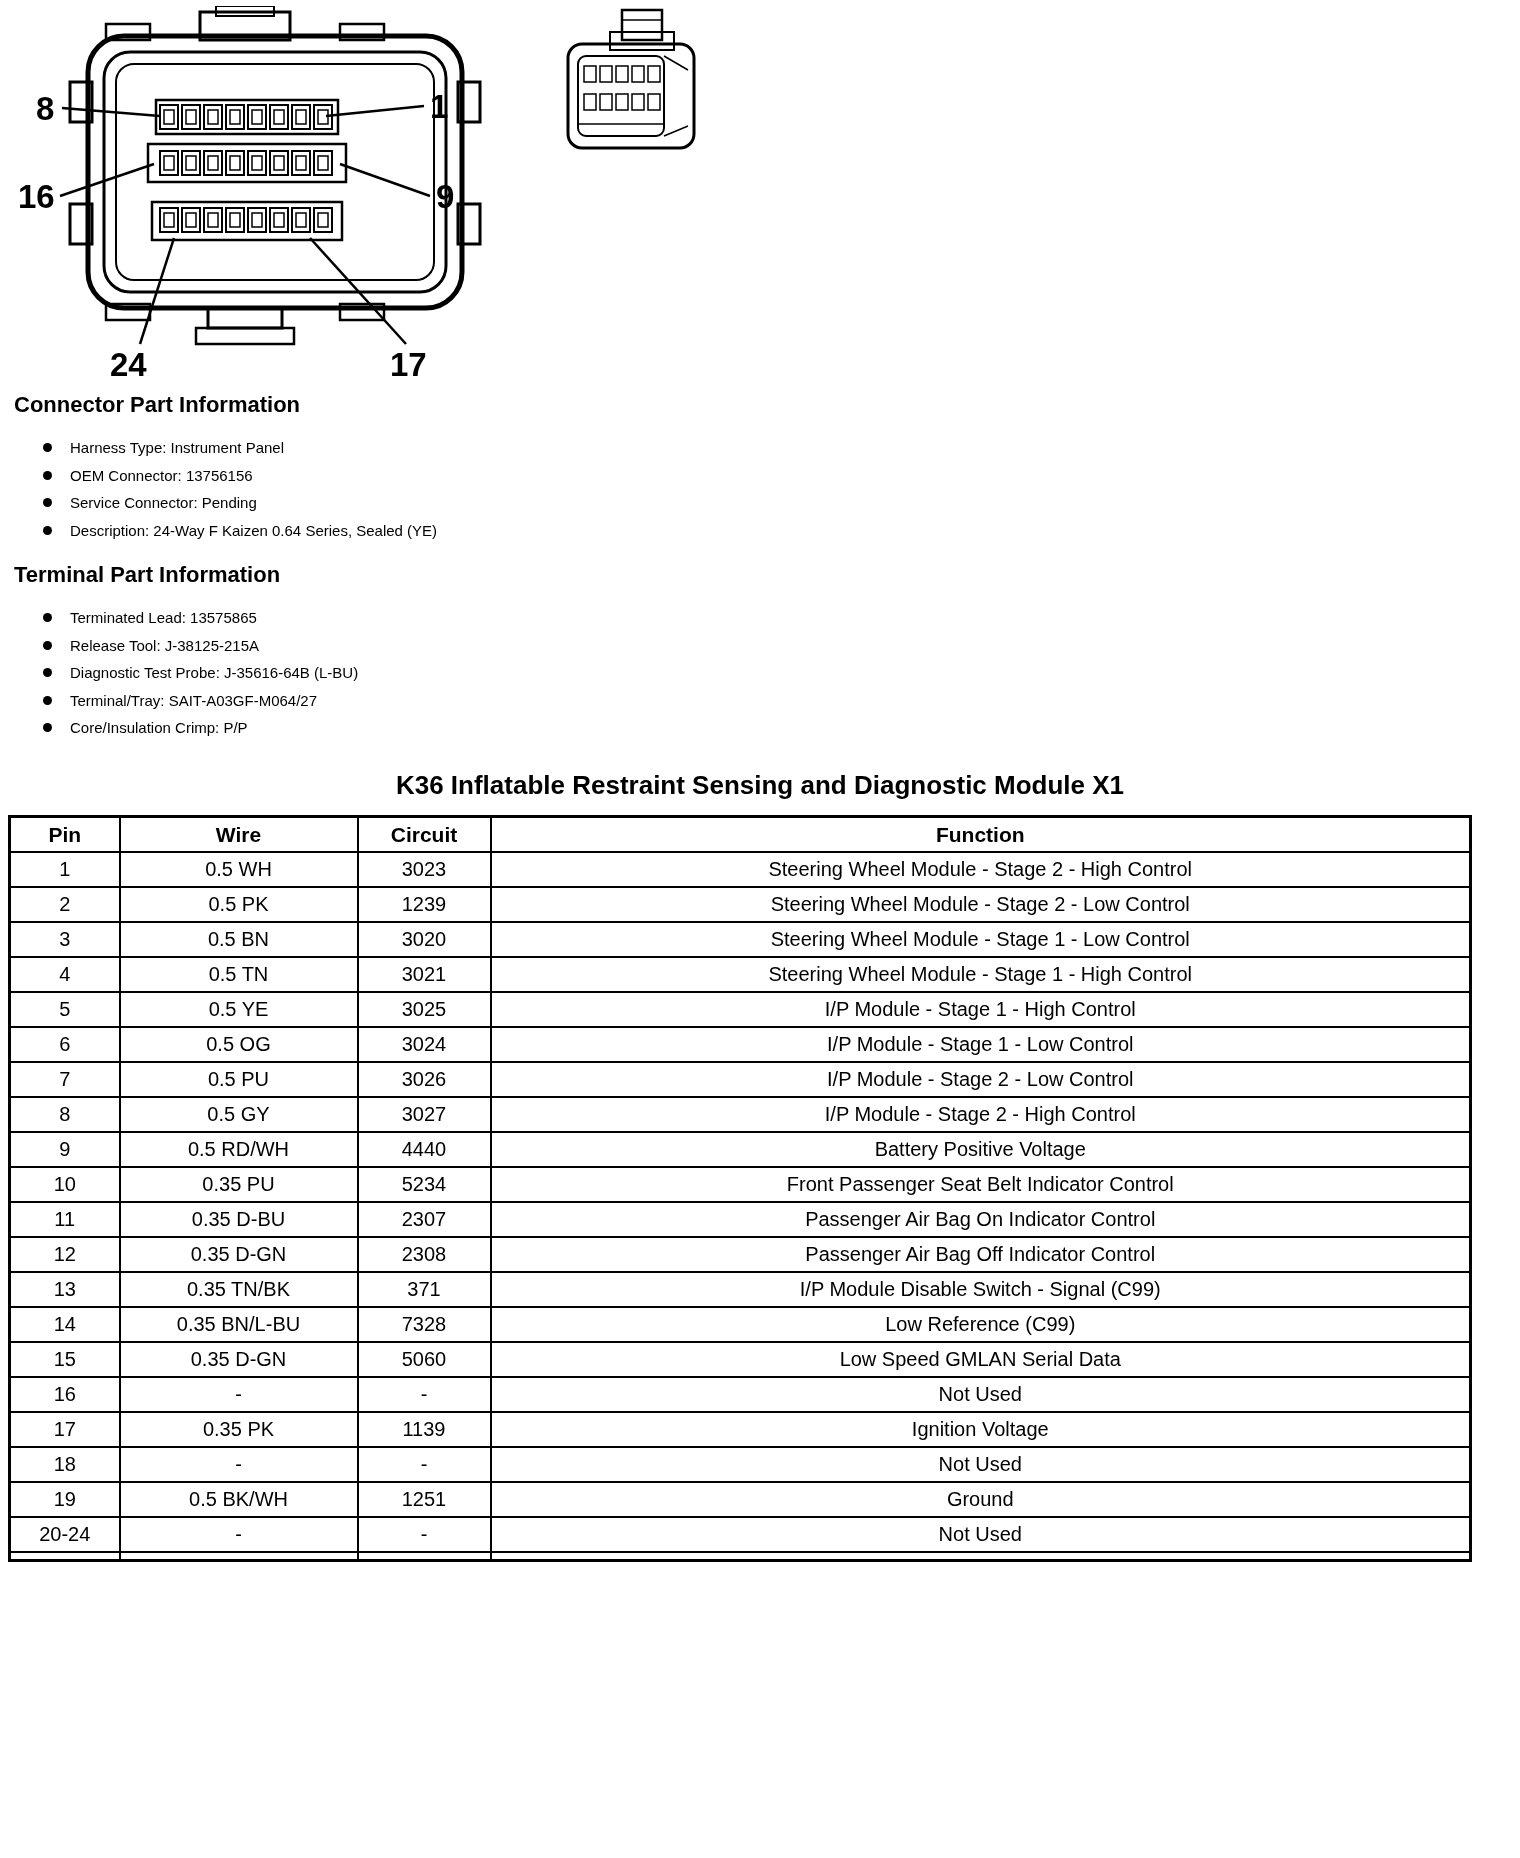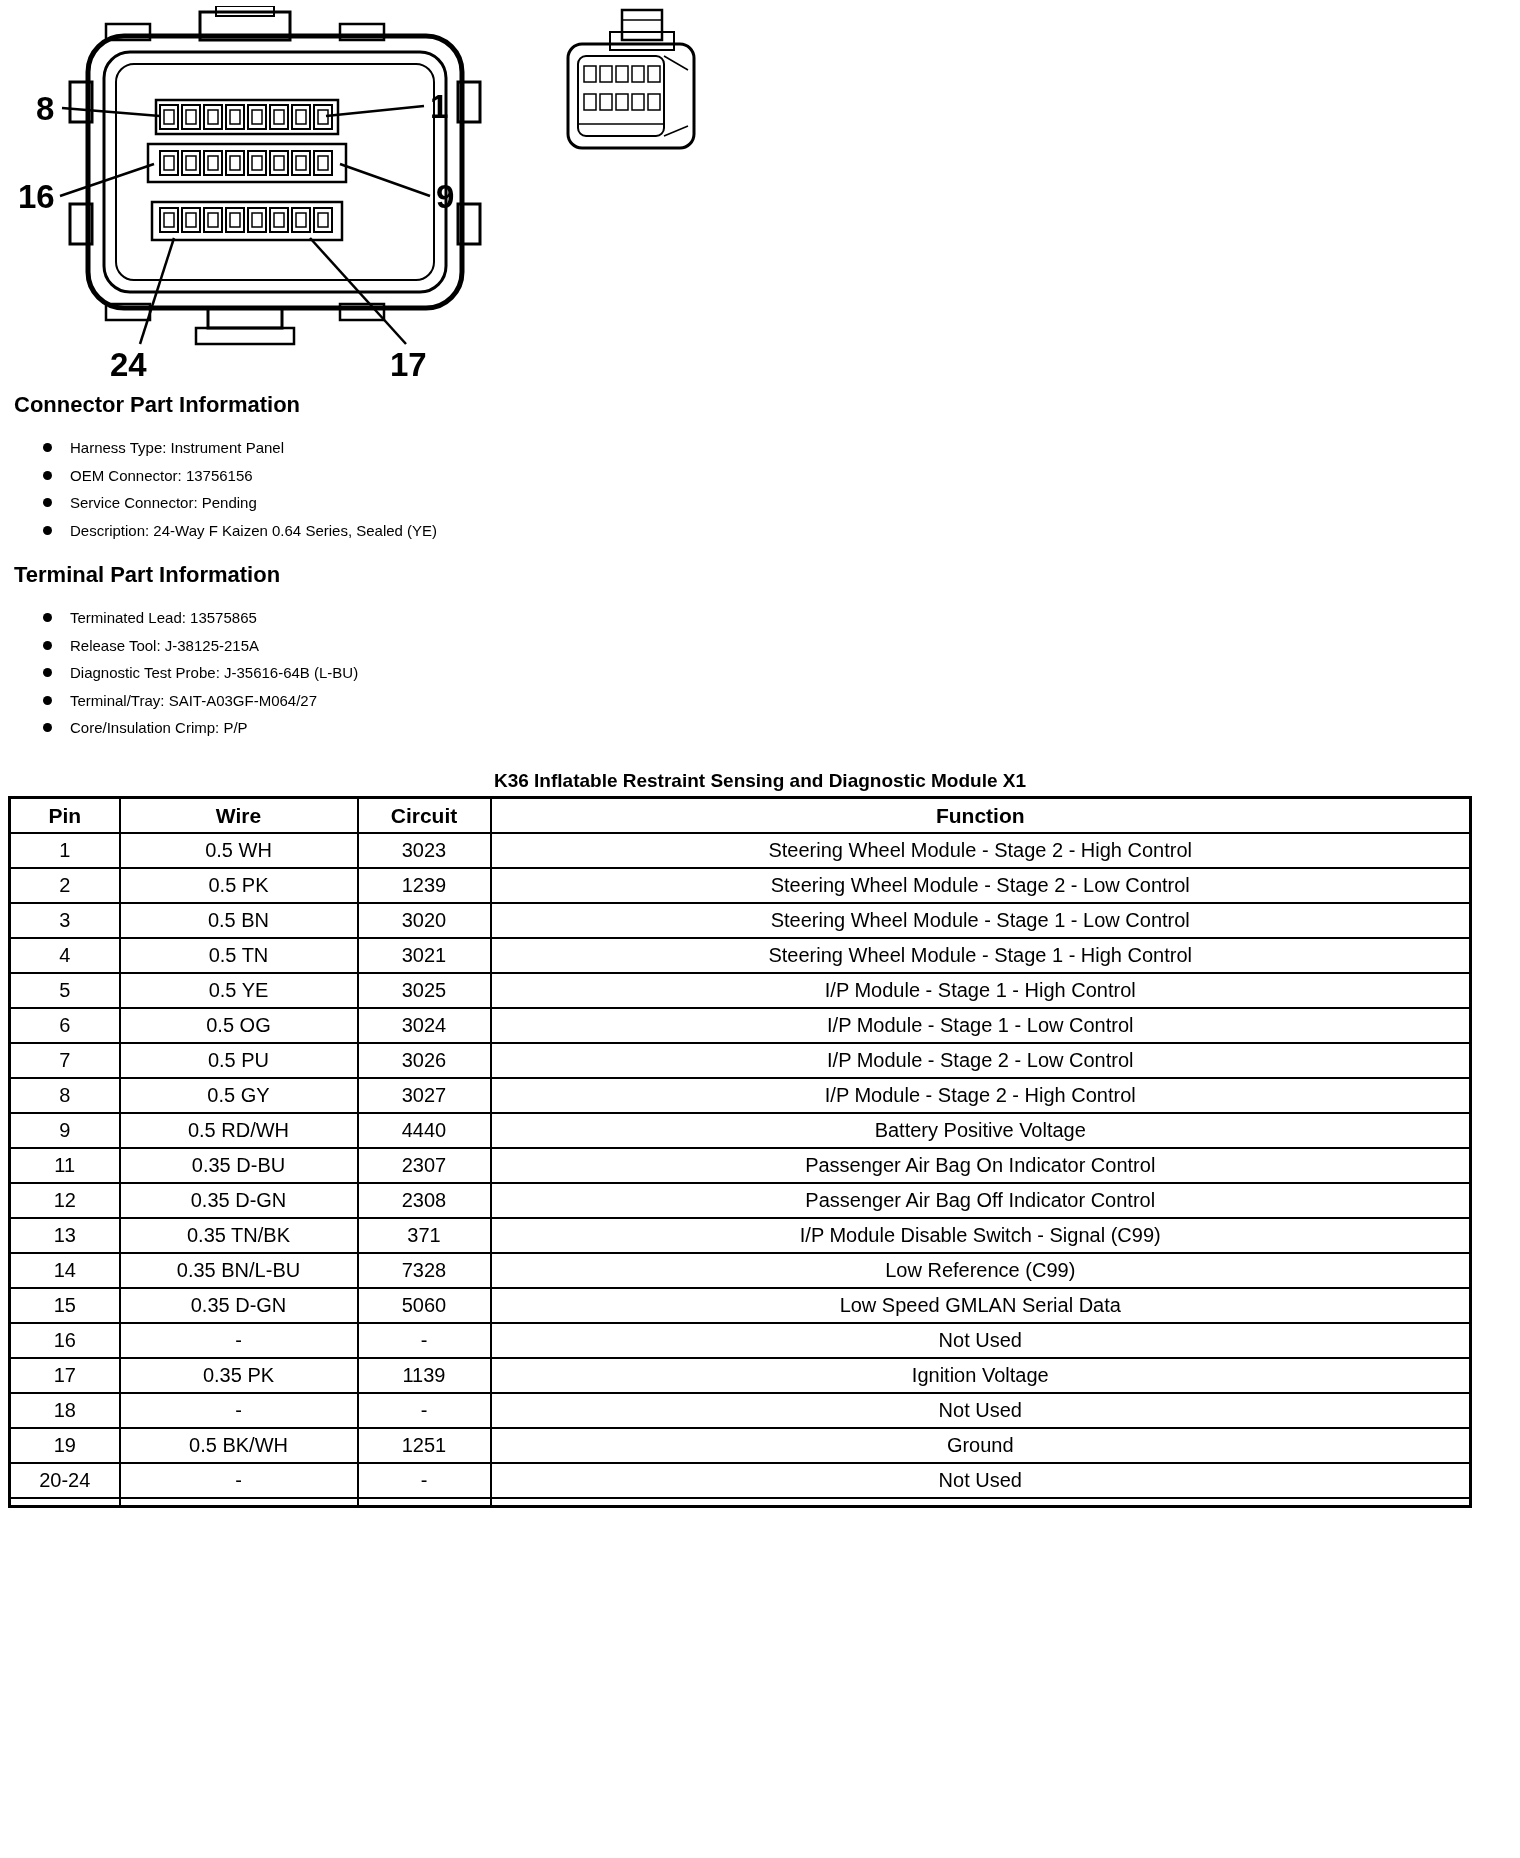--- a/index.html
+++ b/index.html
@@ -15,21 +15,21 @@
   .section-heading { font-size:22px; font-weight:bold; margin-top:18px; }
   .section-heading:first-child { margin-top:0; }
   ul.bullets { list-style:none; margin:16px 0 14px 0; padding-left:56px; }
   ul.bullets li { font-size:15px; line-height:27.5px; position:relative; }
   ul.bullets li::before {
     content:""; position:absolute; left:-27px; top:9px;
     width:9px; height:9px; background:#000; border-radius:50%;
   }
 
   .table-block { position:absolute; top:770px; left:0; width:1520px; }
-  .table-title { text-align:center; font-size:19px; font-weight:bold; margin-bottom:4px; }
+  .table-title { text-align:center; font-size:26px; font-weight:bold; margin-bottom:14px; }
   table.pinout {
     border-collapse:collapse; table-layout:fixed;
     width:1464px; margin:0 8px; border:3px solid #000;
   }
   table.pinout th, table.pinout td {
     border:2px solid #000; font-size:20px; line-height:27px;
     padding:3px 8px; overflow:hidden; white-space:nowrap;
   }
   table.pinout th { font-size:21px; font-weight:bold; text-align:center; }
   td.c { text-align:center; }
@@ -228,20 +228,26 @@
           <td class="c">3027</td>
           <td class="l">I/P Module - Stage 2 - High Control</td>
         </tr>
         <tr>
           <td class="c">9</td>
           <td class="c">0.5 RD/WH</td>
           <td class="c">4440</td>
           <td class="l">Battery Positive Voltage</td>
         </tr>
         <tr>
+          <td class="c">10</td>
+          <td class="c">0.35 PU</td>
+          <td class="c">5234</td>
+          <td class="l">Front Passenger Seat Belt Indicator Control</td>
+        </tr>
+        <tr>
           <td class="c">11</td>
           <td class="c">0.35 D-BU</td>
           <td class="c">2307</td>
           <td class="l">Passenger Air Bag On Indicator Control</td>
         </tr>
         <tr>
           <td class="c">12</td>
           <td class="c">0.35 D-GN</td>
           <td class="c">2308</td>
           <td class="l">Passenger Air Bag Off Indicator Control</td>

